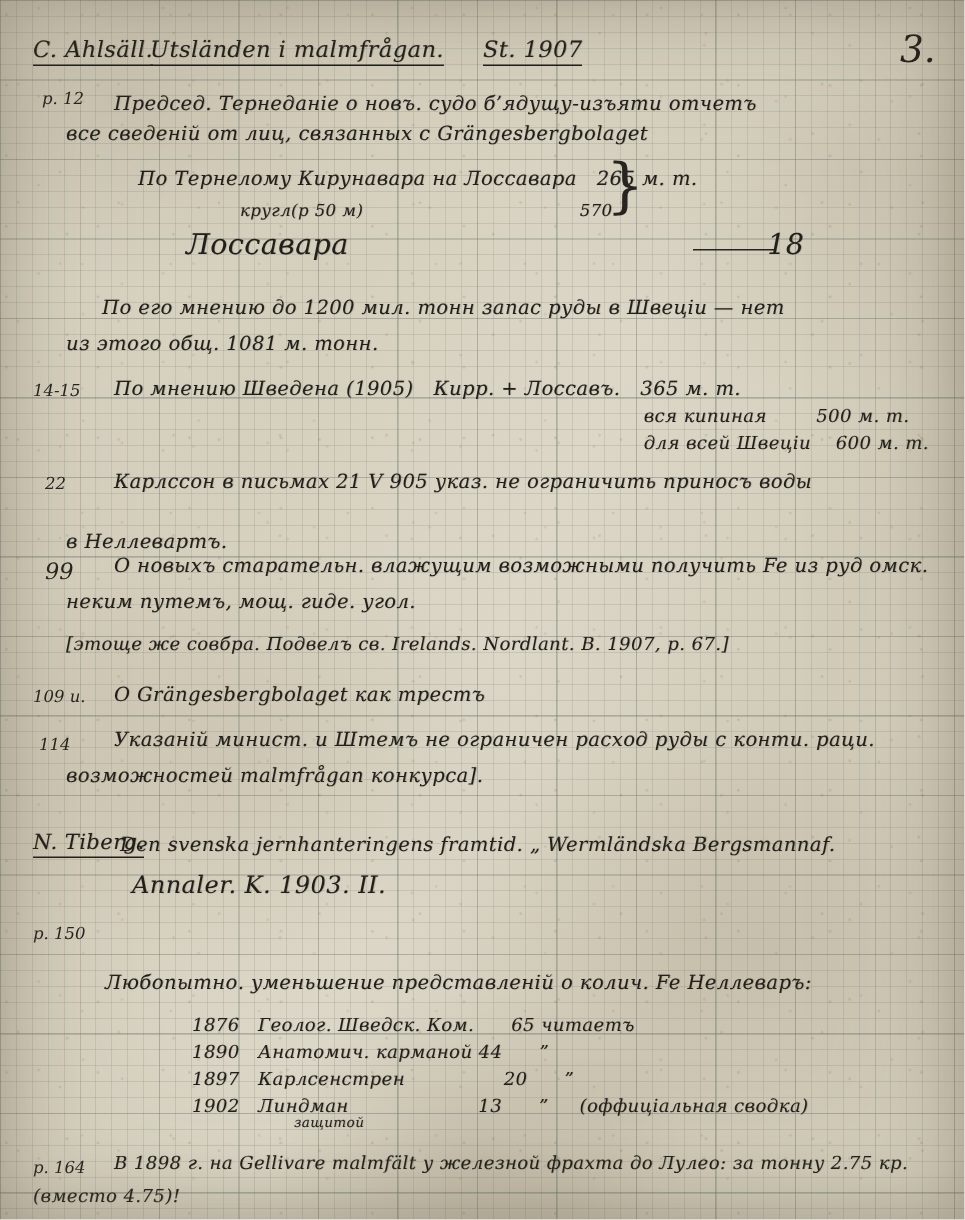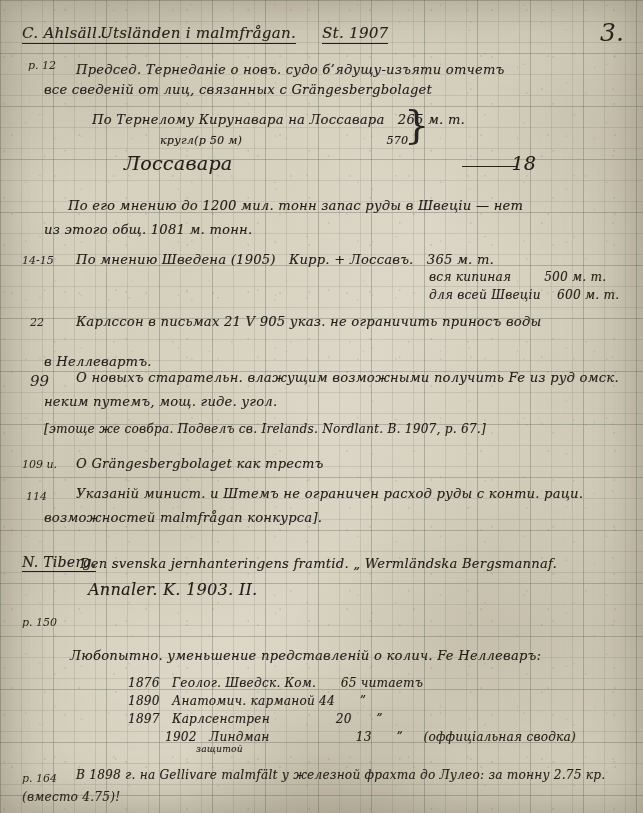--- a/index.html
+++ b/index.html
@@ -162,21 +162,21 @@
 
     <div class="hw u" style="left:22px; top:554px; font-size:14px;">N. Tiberg.</div>
     <div class="hw" style="left:80px; top:556px; font-size:13px;">Den svenska jernhanteringens framtid. „ Wermländska Bergsmannaf.</div>
     <div class="hw" style="left:88px; top:580px; font-size:16px;">Annaler. K. 1903. II.</div>
 
     <div class="mark" style="left:22px; top:592px; font-size:11px;margin-top:24px;">p. 150</div>
     <div class="hw" style="left:70px; top:648px; font-size:13px;">Любопытно. уменьшение представленiй о колич. Fe Неллеваръ:</div>
     <div class="hw" style="left:128px; top:676px; font-size:12px;">1876   Геолог. Шведск. Ком.      65 читаетъ</div>
     <div class="hw" style="left:128px; top:694px; font-size:12px;">1890   Анатомич. карманой 44      ”</div>
     <div class="hw" style="left:128px; top:712px; font-size:12px;">1897   Карлсенстрен                20      ”</div>
-    <div class="hw" style="left:128px; top:730px; font-size:12px;margin-left:37px;">1902   Линдман                     13      ”     (оффицiальная сводка)</div>
+    <div class="hw" style="left:128px; top:730px; font-size:12px;">1902   Линдман                     13      ”     (оффицiальная сводка)</div>
     <div class="hw" style="left:158px; top:744px; font-size:9px;">            защитой</div>
 
     <div class="mark" style="left:22px; top:772px; font-size:11px;">p. 164</div>
     <div class="hw" style="left:76px; top:768px; font-size:12px;">В 1898 г. на Gellivare malmfält у железной фрахта до Лулео: за тонну 2.75 кр.</div>
     <div class="hw" style="left:22px; top:790px; font-size:12px;">(вместо 4.75)!</div>
 
     <div class="brace" style="left:404px; top:104px; font-size:40px; line-height:1;">}</div>
   </div>
 
   <div class="edge-shade"></div>

